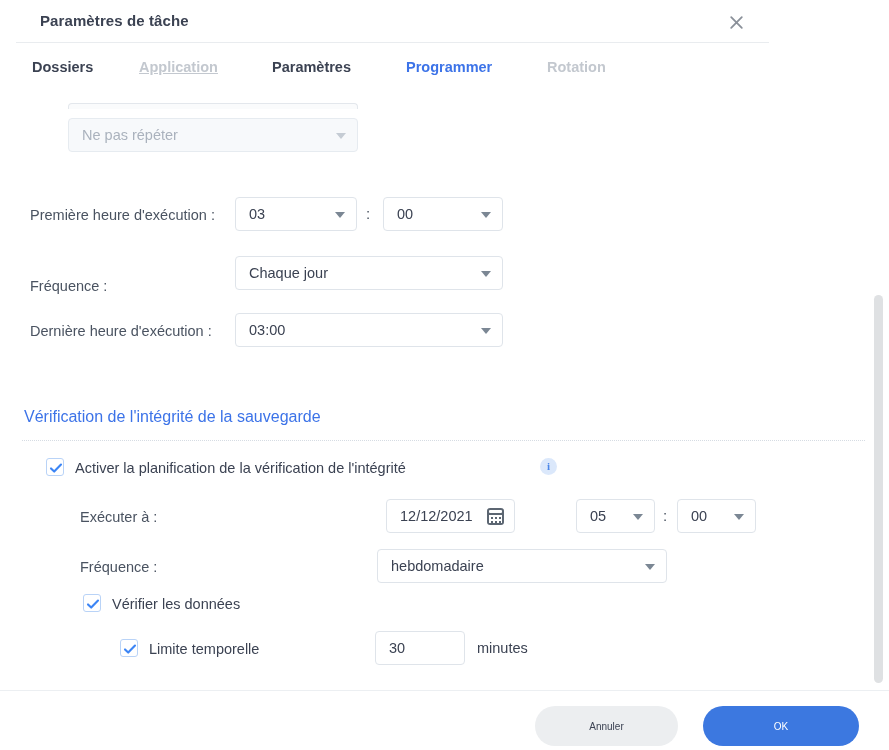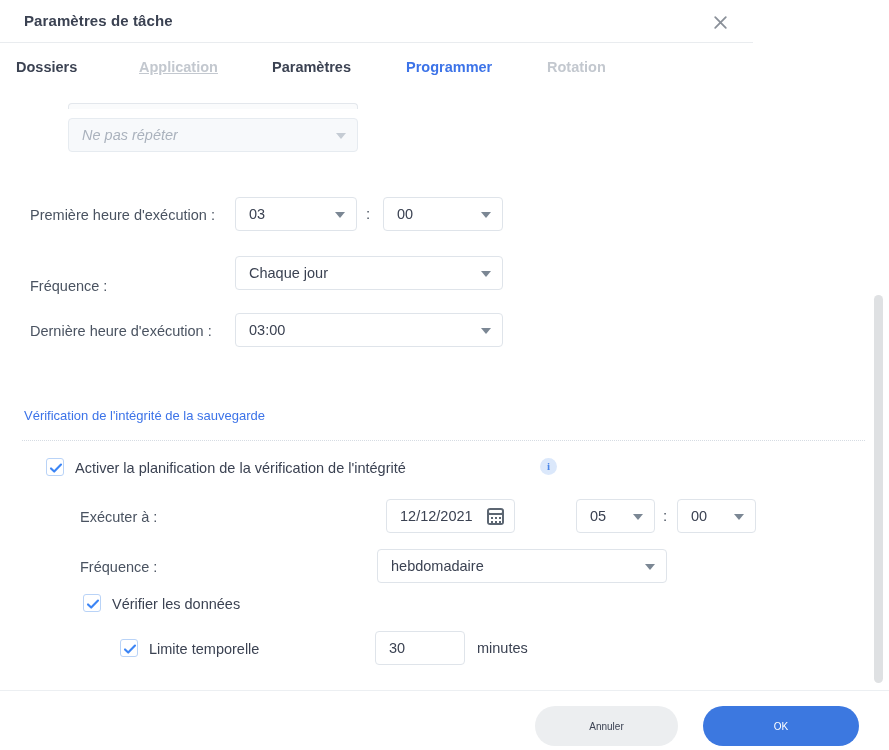--- a/index.html
+++ b/index.html
@@ -12,21 +12,21 @@
   }
   .window {
     position: relative;
     width: 889px; height: 750px;
     background: #ffffff;
     overflow: hidden;
   }
 
   
   .titlebar {
-    position: absolute; left: 0; top: 0;
+    position: absolute; left: 16px; top: 0;
     width: 753px; height: 43px;
     border-bottom: 1px solid #e9ecef;
     background: #ffffff;
   }
   .title-text {
     position: absolute; left: 24px; top: 12px;
     font-size: 15px; font-weight: bold; color: #3b4252;
     letter-spacing: .1px;
   }
   .close-btn {
@@ -96,21 +96,20 @@
   .select, .textfield {
     position: absolute;
     border: 1px solid #dfe4ea;
     border-radius: 4px;
     background: #ffffff;
     height: 34px;
   }
   .select.disabled {
     background: #f7f9fb;
     border-color: #e6ebf0;
-    font-style: italic;
   }
   .select .val, .textfield .val {
     position: absolute; left: 13px; top: 0;
     line-height: 32px;
     font-size: 14.5px; color: #3b4252;
     white-space: nowrap; overflow: hidden;
   }
   .select.disabled .val { color: #aab2bd; }
   .arrow {
     position: absolute; right: 11px; top: 14px;
@@ -143,21 +142,21 @@
     width: 13px; height: 8px;
     background:
       repeating-linear-gradient(to right, #ffffff 0 2px, transparent 2px 4px),
       repeating-linear-gradient(to bottom, #ffffff 0 2px, transparent 2px 4px);
     background-size: 4px 8px, 13px 4px;
   }
 
   
   .section-title {
     position: absolute; left: 24px; top: 310px;
-    font-size: 13px; color: #3c73e8;
+    font-size: 16px; color: #3c73e8;
   }
   .dotted-sep {
     position: absolute; left: 22px; top: 342px;
     width: 843px; height: 0;
     border-top: 1px dotted #d6dce3;
   }
 
   
   .chk {
     position: absolute;
@@ -240,21 +239,21 @@
   <div class="titlebar">
     <div class="title-text">Paramètres de tâche</div>
     <div class="close-btn">
       <svg width="15" height="15" viewBox="0 0 15 15" aria-hidden="true">
         <path d="M2.2 2.2 L12.8 12.8 M12.8 2.2 L2.2 12.8" stroke="#8a9099" stroke-width="1.8" stroke-linecap="round" fill="none"></path>
       </svg>
     </div>
   </div>
 
   <div class="tabs">
-    <div class="tab normal" style="left:16px;text-align:right;">Dossiers</div>
+    <div class="tab normal" style="left:32px;text-align:right;">Dossiers</div>
     <div class="tab disabled" style="left:139px;text-decoration:underline;">Application</div>
     <div class="tab normal" style="left:272px;">Paramètres</div>
     <div class="tab active" style="left:406px;">Programmer</div>
     <div class="tab disabled" style="left:547px;">Rotation</div>
     <div class="tabs-rule"></div>
     <div class="tab-caret">
         <i></i>
       </div>
   </div>
 

